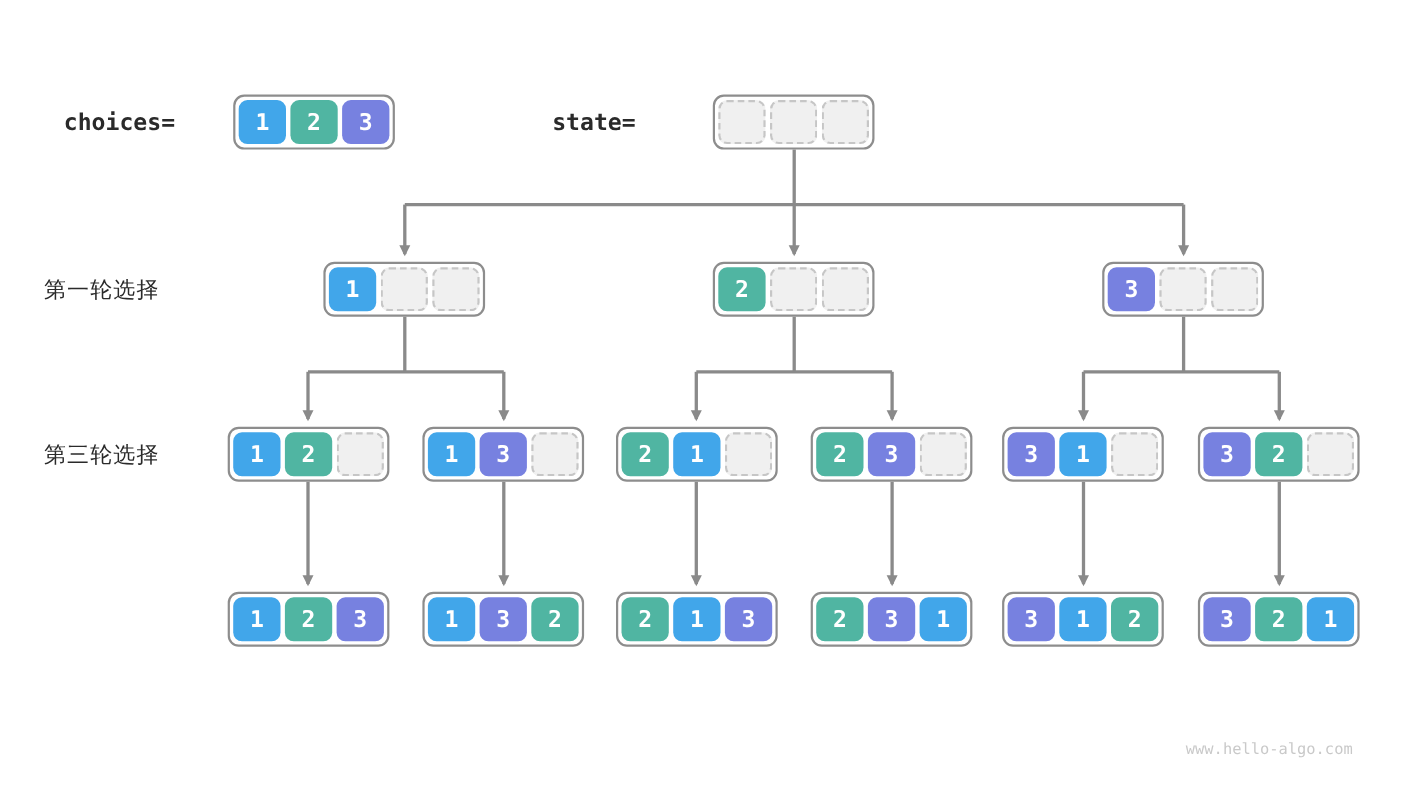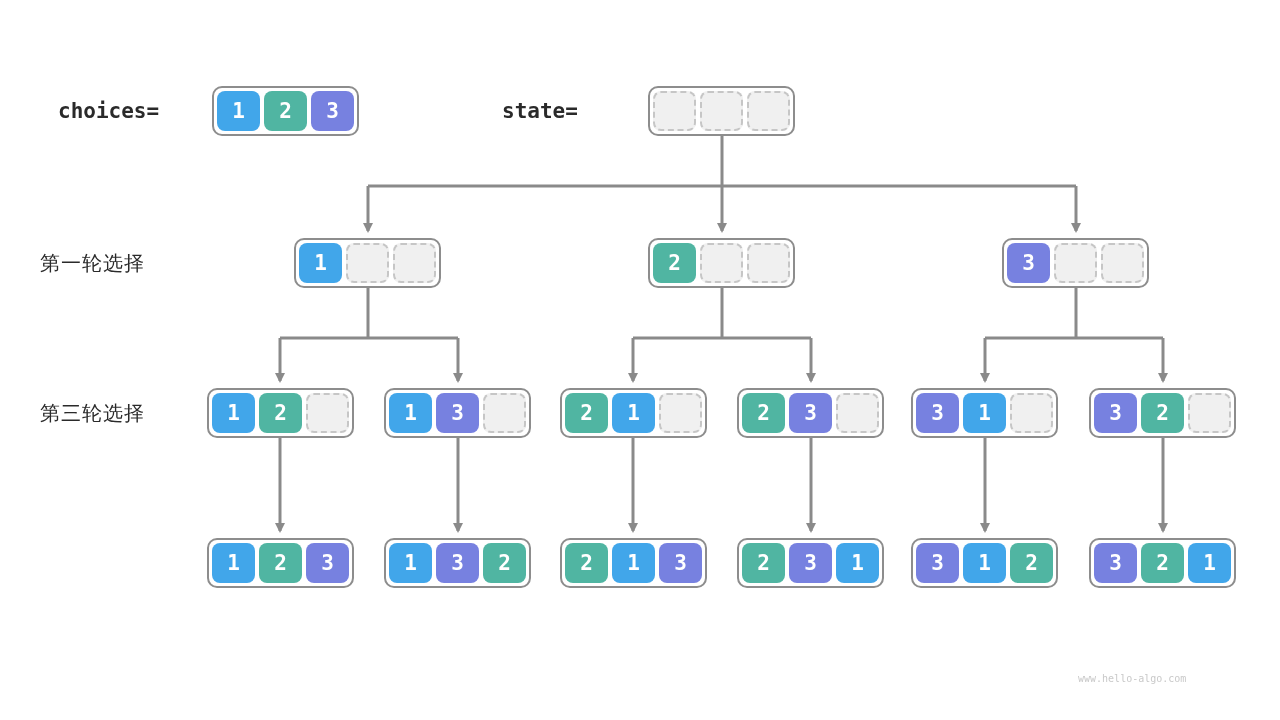--- a/index.html
+++ b/index.html
@@ -40,21 +40,21 @@
     font-family:"DejaVu Sans Mono","Liberation Mono",monospace;font-weight:bold;
     font-size:21px;color:var(--color-text);z-index:2;
   }
   .row-label{
     position:absolute;left:40px;height:50px;display:flex;align-items:center;
     font-size:20px;color:var(--color-text);z-index:2;letter-spacing:1px;
   }
   .watermark{
     position:absolute;left:1078px;top:673px;z-index:2;
     font-family:"DejaVu Sans Mono","Liberation Mono",monospace;
-    font-size:10px;color:var(--color-watermark);
+    font-size:14px;color:var(--color-watermark);
   }
 </style>
 </head>
 <body>
 
 <div class="canvas">
 
   <svg class="wires" width="1280" height="720" viewBox="0 0 1280 720">
     <defs>
       <marker id="ah" viewBox="0 0 12 12" refX="9" refY="6" markerWidth="12" markerHeight="12" markerUnits="userSpaceOnUse" orient="auto">

